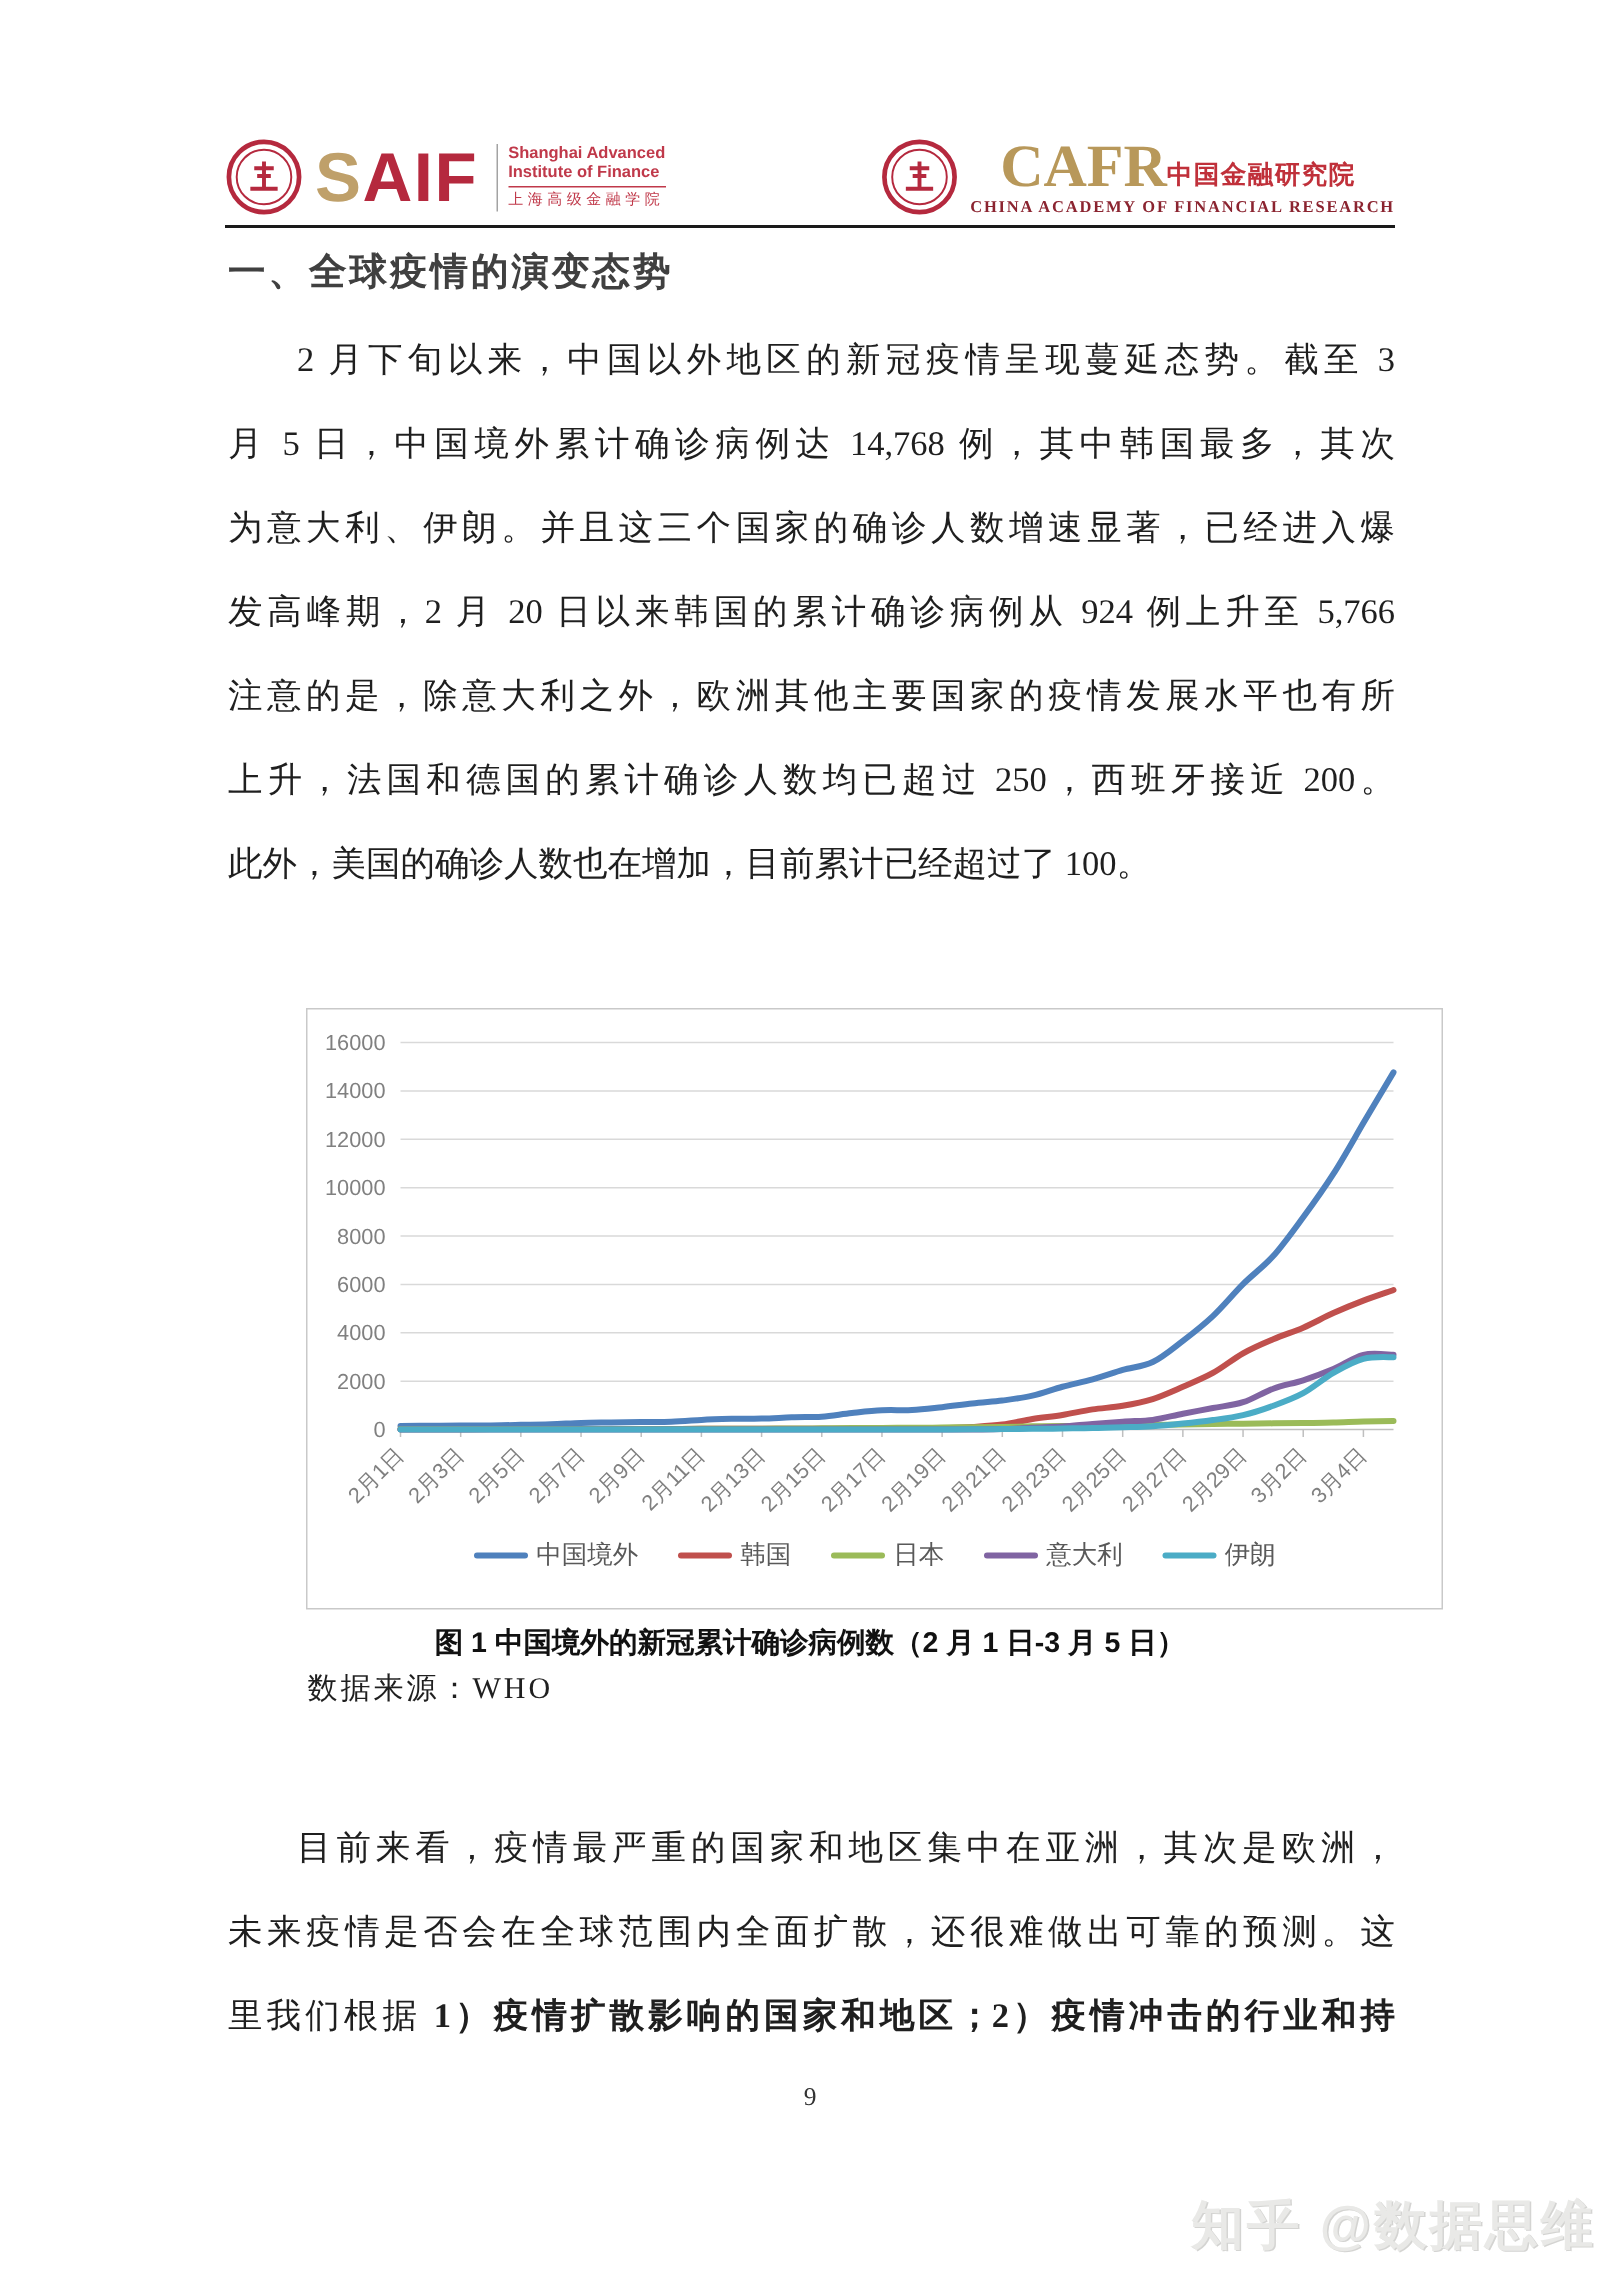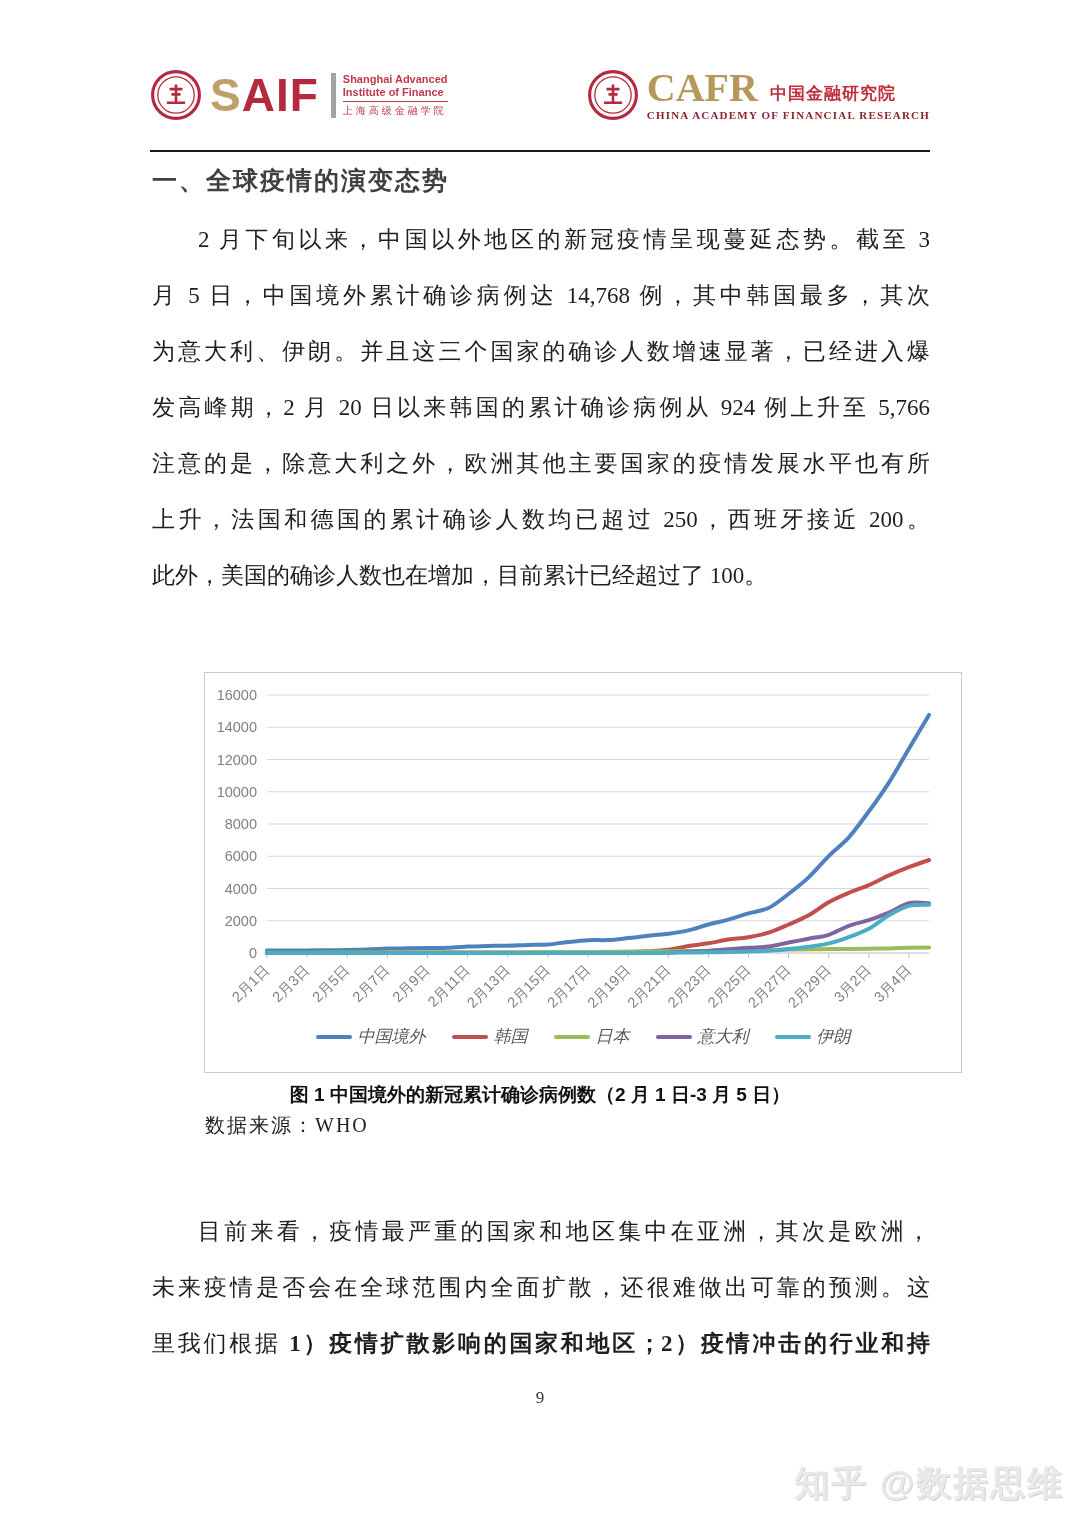--- a/index.html
+++ b/index.html
@@ -1,32 +1,32 @@
 <!DOCTYPE html>
 <html><head>
 <meta charset="utf-8">
 <style>
   html,body{margin:0;padding:0;background:#ffffff;}
   #page{position:relative;width:1080px;height:1527px;background:#ffffff;overflow:hidden;
         font-family:"Liberation Serif","DejaVu Serif",serif;color:#1f1f1f;}
 
   
-  .hdr{position:absolute;top:60px;left:150px;width:780px;height:70px;display:flex;
-       justify-content:space-between;align-items:center;}
+  .hdr{position:absolute;top:74px;left:150px;width:780px;height:70px;display:flex;
+       justify-content:space-between;align-items:flex-end;}
   .logo{display:flex;align-items:center;gap:8px;}
   .seal{width:52px;height:52px;flex:0 0 auto;}
   .saif-word{font-family:"Liberation Sans","DejaVu Sans",sans-serif;font-weight:bold;
              font-size:46px;line-height:52px;color:#b5293e;letter-spacing:1px;}
   .saif-word::first-letter{color:#bfa06a;}
-  .saif-txt{border-left:5px solid #a3a3a3;padding-left:7px;margin-left:4px;
+  .saif-txt{border-left:1px solid #a3a3a3;padding-left:7px;margin-left:4px;
             font-family:"Liberation Sans","DejaVu Sans",sans-serif;color:#c0394a;}
   .saif-txt .l1,.saif-txt .l2{font-size:11px;line-height:13px;font-weight:bold;}
   .saif-txt .l3{font-size:10px;line-height:15px;letter-spacing:3px;border-top:1px solid #c0394a;
                 margin-top:2px;padding-top:1px;}
-  .cafr-main{display:flex;align-items:flex-end;gap:12px;}
+  .cafr-main{display:flex;align-items:flex-end;gap:0;margin-left:20px;}
   .cafr-word{font-family:"Liberation Serif","DejaVu Serif",serif;font-weight:bold;
              font-size:40px;line-height:38px;color:#b8985a;}
   .cafr-cn{font-family:"Liberation Sans","DejaVu Sans",sans-serif;font-weight:bold;
            font-size:17px;color:#c0303a;padding-bottom:2px;letter-spacing:1px;}
   .cafr-en{font-family:"Liberation Serif","DejaVu Serif",serif;font-weight:bold;
            font-size:11px;letter-spacing:1.2px;color:#8b2430;margin-top:2px;}
   .hdr-rule{position:absolute;top:150px;left:150px;width:780px;height:2px;background:#1a1a1a;}
 
   
   .sec-title{position:absolute;top:164px;left:152px;width:778px;
@@ -38,21 +38,21 @@
   .para .indent{text-indent:2em;}
   #p1{top:212px;}
   #p2{top:1204px;}
   .bold{font-weight:bold;}
 
   
   .chart-wrap{position:absolute;top:672px;left:204px;width:758px;height:401px;
               border:1px solid #c9c9c9;background:#ffffff;box-sizing:border-box;padding-top:6px;}
   .chart-wrap svg{display:block;}
   .legend{display:flex;justify-content:center;align-items:center;gap:26px;margin-top:2px;
-          font-family:"Liberation Sans","DejaVu Sans",sans-serif;font-size:17px;color:#595959;font-style:italic;}
+          font-family:"Liberation Sans","DejaVu Sans",sans-serif;font-size:17px;color:#595959;}
   .lg-item{display:flex;align-items:center;gap:6px;}
   .lg-swatch{display:inline-block;width:36px;height:4px;border-radius:2px;}
 
   .fig-caption{position:absolute;top:1082px;left:150px;width:780px;text-align:center;
                font-family:"Liberation Sans","DejaVu Sans",sans-serif;
                font-weight:bold;font-size:19px;color:#111;}
   .fig-source{position:absolute;top:1112px;left:205px;font-size:20px;color:#1f1f1f;letter-spacing:2px;}
 
   
   .page-num{position:absolute;top:1388px;left:0;width:1080px;text-align:center;

